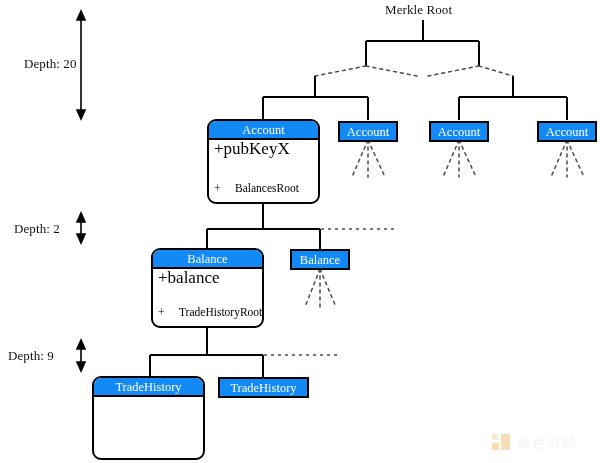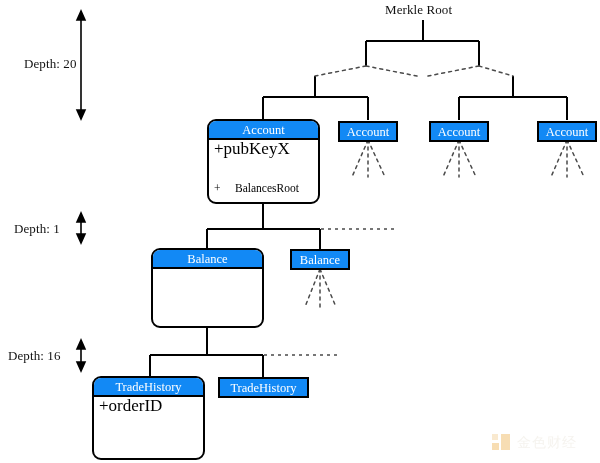--- a/index.html
+++ b/index.html
@@ -210,22 +210,22 @@
 
       <path d="M81,346 L81,365" fill="none"></path>
       <path d="M81,340 L77,349 L85,349 Z"></path>
       <path d="M81,371 L77,362 L85,362 Z"></path>
     </g>
   </svg>
 
   <div class="plain-label" style="left:385px; top:2px;">Merkle Root</div>
 
   <div class="plain-label" style="left:24px; top:56px;">Depth: 20</div>
-  <div class="plain-label" style="left:14px; top:221px;">Depth: 1</div>
-  <div class="plain-label" style="left:8px; top:348px;">Depth: 16</div>
+  <div class="plain-label" style="left:14px; top:221px;">Depth: 2</div>
+  <div class="plain-label" style="left:8px; top:348px;">Depth: 9</div>
 
   <div class="uml-box" style="left:207px; top:119px; width:113px; height:85px;">
     <div class="uml-header">Account</div>
     <div class="uml-attrs">
       <div class="attr">+pubKeyX</div>
     </div>
     <div class="uml-ops" style="top:61px;">
       <span class="op-plus">+</span><span>BalancesRoot</span>
     </div>
   </div>
@@ -237,30 +237,35 @@
   <div class="uml-box plain-rect leaf" style="left:429px; top:121px; width:60px; height:21px;">
     <div class="uml-header">Account</div>
   </div>
 
   <div class="uml-box plain-rect leaf" style="left:537px; top:121px; width:60px; height:21px;">
     <div class="uml-header">Account</div>
   </div>
 
   <div class="uml-box" style="left:151px; top:248px; width:113px; height:80px;">
     <div class="uml-header">Balance</div>
+    <div class="uml-attrs">
+      <div class="attr">+balance</div>
+    </div>
+    <div class="uml-ops" style="top:56px;">
+      <span class="op-plus">+</span><span>TradeHistoryRoot</span>
+    </div>
   </div>
 
   <div class="uml-box plain-rect leaf" style="left:290px; top:249px; width:60px; height:21px;">
     <div class="uml-header">Balance</div>
   </div>
 
   <div class="uml-box" style="left:92px; top:376px; width:113px; height:84px;">
     <div class="uml-header">TradeHistory</div>
     <div class="uml-attrs">
-      <div class="attr">+orderID</div>
     </div>
   </div>
 
   <div class="uml-box plain-rect leaf" style="left:218px; top:377px; width:91px; height:21px;">
     <div class="uml-header">TradeHistory</div>
   </div>
 
   <div id="watermark">
     <span class="wm-mark">
       <i class="sq-c"></i>

